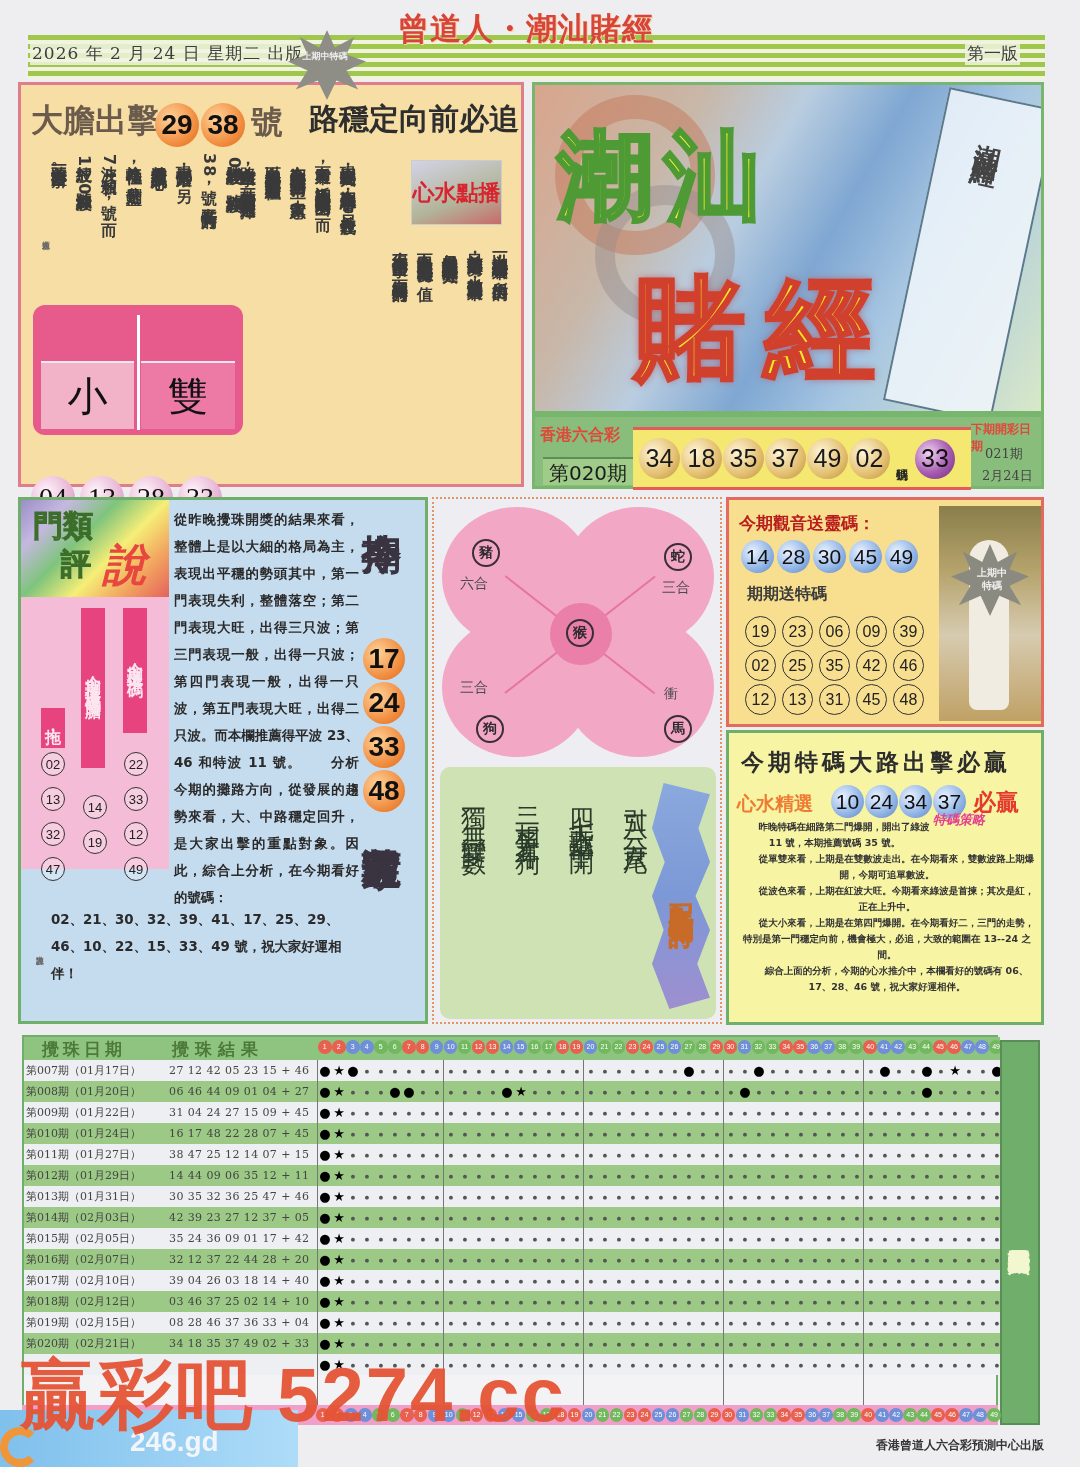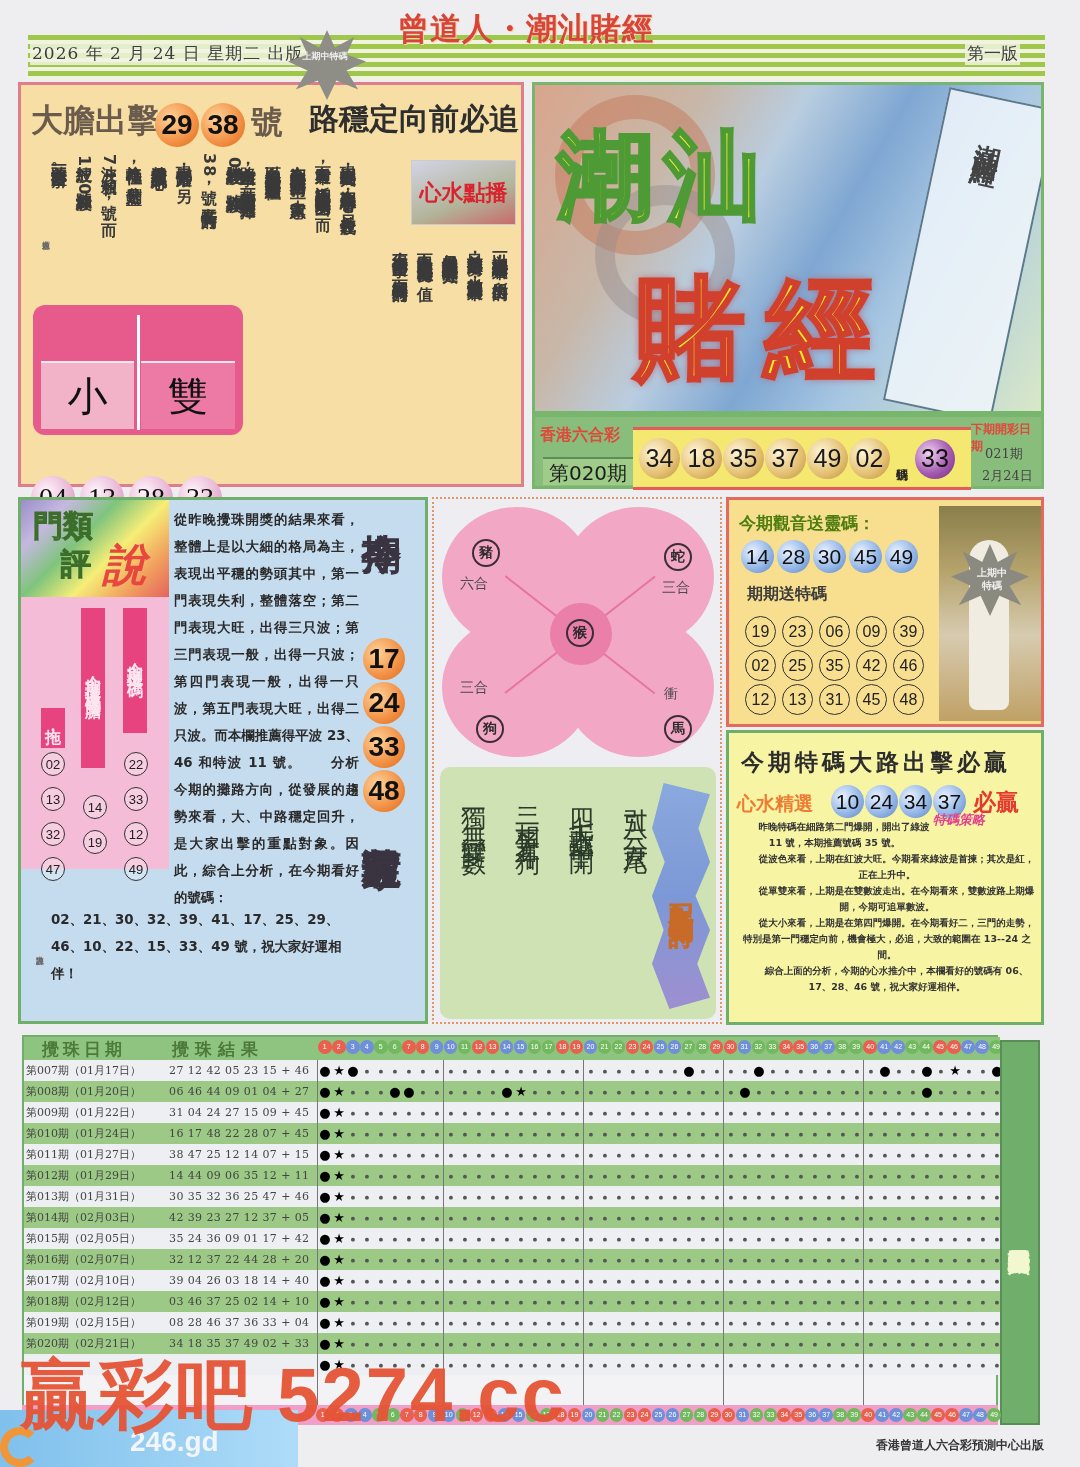--- a/index.html
+++ b/index.html
@@ -18,21 +18,21 @@
   #p1 { left: 18px; top: 82px; width: 506px; height: 405px; background: #f6dea4; border: 3px solid #e07d8d; }
   #p1-head-left { left: 10px; top: 14px; font-size: 32px; font-weight: bold; color: #6b5b4c; font-family: "DejaVu Serif", serif; }
   .orange-ball { display: inline-flex; align-items: center; justify-content: center; width: 44px; height: 44px; border-radius: 50%;
     background: radial-gradient(circle at 35% 35%, #ffd39a, #f08a3c 65%, #d86a20); color: #111; font-size: 28px; font-weight: bold; font-family: "Liberation Sans", sans-serif; }
   #p1-ball1 { left: 134px; top: 18px; }
   #p1-ball2 { left: 180px; top: 18px; }
   #p1-hao { left: 230px; top: 16px; font-size: 32px; font-weight: bold; color: #6b5b4c; font-family: "DejaVu Serif", serif; }
   #p1-head-right { left: 288px; top: 14px; font-size: 30px; font-weight: bold; color: #2e2e2e; font-family: "DejaVu Serif", serif; }
   .vcol { writing-mode: vertical-rl; font-size: 16px; line-height: 25px; color: #3a3a3a; font-weight: bold; letter-spacing: 1px; }
   #p1-byline { left: 18px; top: 150px; writing-mode: vertical-rl; font-size: 8px; color: #666; }
-  #xinshui-tag { left: 390px; top: 75px; width: 105px; height: 65px; background: linear-gradient(160deg, #d3d3e5, #b2b59a 60%, #c86a6a); border: 1px solid #ccc; display: flex; align-items: center; justify-content: center; font-size: 22px; font-weight: bold; color: #d9232f; font-family: Liberation Mono, monospace; }
+  #xinshui-tag { left: 390px; top: 75px; width: 91px; height: 65px; background: linear-gradient(160deg, #d3d3e5, #b2b59a 60%, #c86a6a); border: 1px solid #ccc; display: flex; align-items: center; justify-content: center; font-size: 22px; font-weight: bold; color: #d9232f; font-family: Liberation Mono, monospace; }
 
   #p1-box { left: 12px; top: 220px; width: 210px; height: 130px; background: #e75b8c; border-radius: 12px; }
   .p1-box-label { background: #f6e7ee; color: #e25a88; font-size: 18px; font-weight: bold; text-align: center; height: 36px; line-height: 36px; margin-top: 44px; }
   #p1-box-l1 { left: 8px; top: 12px; width: 93px; }
   #p1-box-l2 { left: 108px; top: 12px; width: 94px; }
   .p1-box-val { font-size: 40px; color: #111; text-align: center; font-family: "DejaVu Serif", serif; }
   #p1-box-v1 { left: 8px; top: 58px; width: 93px; height: 66px; line-height: 66px; background: #f2b2c8; }
   #p1-box-v2 { left: 108px; top: 58px; width: 94px; height: 66px; line-height: 66px; background: #ec7aa5; }
   #p1-box-div { left: 104px; top: 10px; width: 3px; height: 115px; background: #fff; }
   .pink-ball { display: inline-flex; align-items: center; justify-content: center; width: 44px; height: 44px; border-radius: 50%;
@@ -96,21 +96,21 @@
   .zrel { position: absolute; font-size: 14px; color: #4a4a4a; }
   .zline { position: absolute; height: 1.5px; background: #e6749e; transform-origin: left center; }
   #p4-poem { left: 6px; top: 268px; width: 276px; height: 252px; background: #cfe2b3; border-radius: 10px; }
   #p4-poem-cols { left: 18px; top: 22px; display: flex; flex-direction: row-reverse; gap: 24px; }
   .poem-col { writing-mode: vertical-rl; font-size: 25px; line-height: 30px; letter-spacing: 7px; color: #2a3a2a; font-family: "DejaVu Sans", sans-serif; }
   #p4-poem-title { left: 212px; top: 16px; width: 58px; height: 226px; writing-mode: vertical-rl; font-size: 24px; font-weight: bold; color: #f4c240; -webkit-text-stroke: 1px #c86a28; letter-spacing: 4px;
     background: linear-gradient(180deg, #8aa9dd, #7d98d6 50%, #9e8fd0); clip-path: polygon(20% 0, 100% 5%, 80% 20%, 100% 35%, 75% 50%, 100% 65%, 78% 80%, 100% 95%, 30% 100%, 0 80%, 20% 65%, 0 50%, 22% 35%, 0 20%); display: flex; align-items: center; justify-content: center; }
 
   
   #p5 { left: 726px; top: 497px; width: 318px; height: 230px; background: #f7df8f; border: 3px solid #e36a5f; }
-  #p5-title { left: 10px; top: 12px; font-size: 17px; font-weight: bold; color: #4d7c0f; }
+  #p5-title { left: 10px; top: 12px; font-size: 17px; font-weight: bold; color: #b91c1c; }
   #p5-balls { left: 12px; top: 40px; display: flex; gap: 3px; }
   .blue-ball { display: inline-flex; align-items: center; justify-content: center; width: 33px; height: 33px; border-radius: 50%;
     background: radial-gradient(circle at 35% 35%, #eaf2ff, #8fb3e5 60%, #5a82c2); color: #111; font-size: 21px; font-family: "Liberation Sans", sans-serif; }
   #p5-sub { left: 18px; top: 84px; font-size: 16px; font-weight: bold; color: #3b3b3b; }
   #p5-grid { left: 16px; top: 116px; display: grid; grid-template-columns: repeat(5, 31px); gap: 3px 6px; }
   #p5-grid .circ-num { width: 31px; height: 31px; font-size: 16px; background: transparent; border-width: 1.6px; }
   #p5-img { left: 210px; top: 6px; width: 102px; height: 215px; background: linear-gradient(180deg, #8a7e4a 0%, #b5a36c 30%, #d7cbb0 60%, #c0a165 100%); }
   #p5-figure { left: 240px; top: 40px; width: 40px; height: 170px; background: #f1ece2; border-radius: 20px 20px 8px 8px; }
   #p5-burst { left: 222px; top: 44px; width: 78px; height: 72px; background: #8a8a80; clip-path: polygon(50% 0, 60% 25%, 85% 10%, 75% 35%, 100% 45%, 75% 58%, 90% 85%, 62% 72%, 50% 100%, 38% 72%, 10% 85%, 25% 58%, 0 45%, 25% 35%, 15% 10%, 40% 25%); display: flex; align-items: center; justify-content: center; }
   #p5-burst-text { left: 246px; top: 66px; width: 34px; font-size: 10px; color: #eee; text-align: center; line-height: 13px; font-weight: bold; }
@@ -353,22 +353,22 @@
   <div id="p6-balls" class="abs">
     <span class="blue-ball">10</span>
     <span class="blue-ball">24</span>
     <span class="blue-ball">34</span>
     <span class="blue-ball">37</span>
   </div>
   <div id="p6-bi" class="abs">必贏</div>
   <div id="p6-strategy" class="abs">特碼策略</div>
   <div id="p6-text" class="abs">
     <p class="first">昨晚特碼在細路第二門爆開，開出了綠波 11 號，本期推薦號碼 35 號。</p>
+    <p>從單雙來看，上期是在雙數波走出。在今期看來，雙數波路上期爆開，今期可追單數波。</p>
     <p>從波色來看，上期在紅波大旺。今期看來綠波是首揀；其次是紅，正在上升中。</p>
-    <p>從單雙來看，上期是在雙數波走出。在今期看來，雙數波路上期爆開，今期可追單數波。</p>
     <p>從大小來看，上期是在第四門爆開。在今期看好二，三門的走勢，特別是第一門穩定向前，機會極大，必追，大致的範圍在 13--24 之間。</p>
     <p>綜合上面的分析，今期的心水推介中，本欄看好的號碼有 06、17、28、46 號，祝大家好運相伴。</p>
   </div>
 </div>
 <div id="p6-burst" class="abs"></div>
 <div id="p6-burst-text" class="abs">上期中特碼</div>
 
 <div id="table" class="abs">
   <div id="table-head" class="abs">
     <div id="table-head-date" class="abs">攪珠日期</div>

